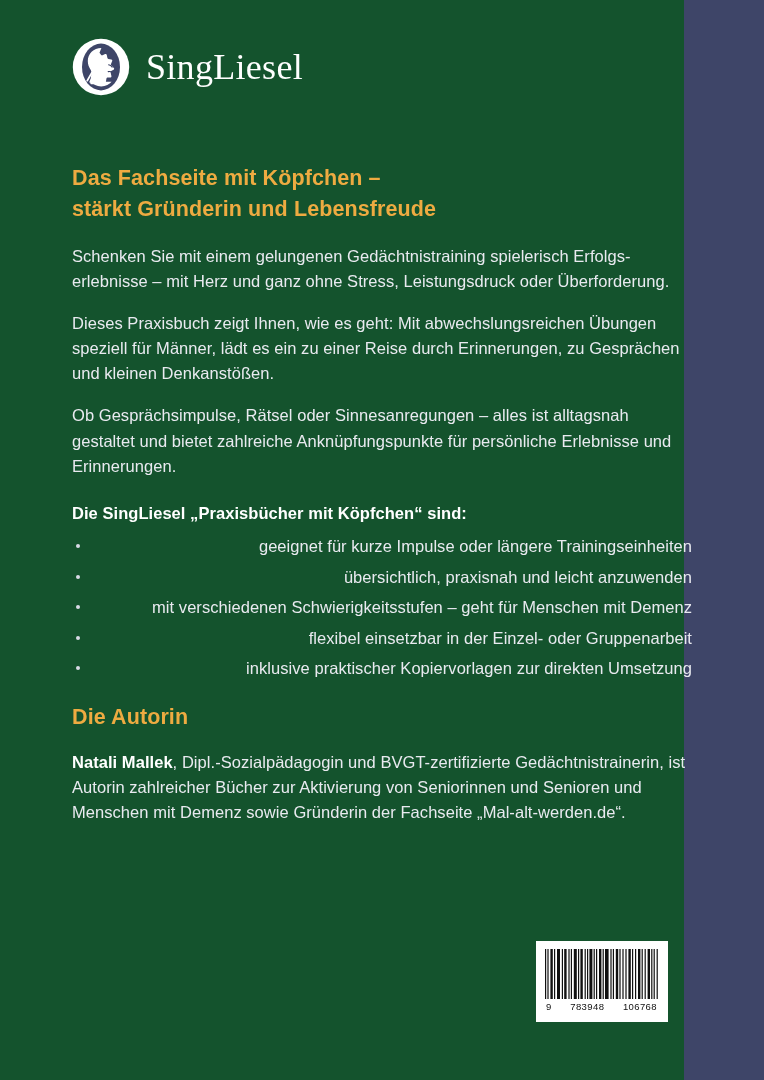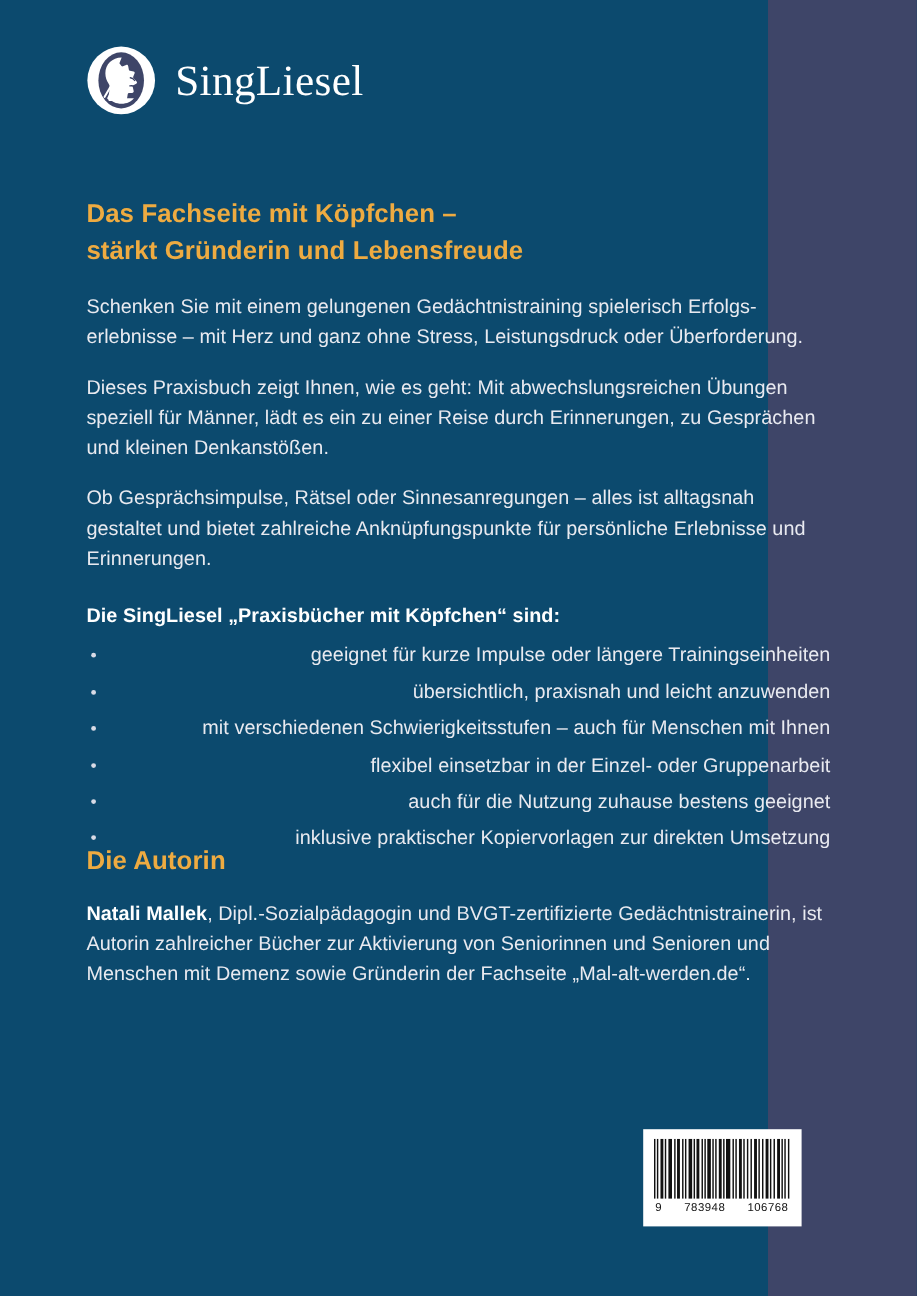--- a/index.html
+++ b/index.html
@@ -14,21 +14,22 @@
     -webkit-font-smoothing: antialiased;
     overflow: hidden;
     position: relative;
   }
 
   .page {
     position: absolute;
     inset: 0;
     width: 640px;
     height: 1080px;
-    background: #0c4a6e;
+    background: #14532d;
+    padding-left: 44px;
   }
 
   
   .logo-block {
     position: absolute;
     left: 72px;
     top: 38px;
     display: flex;
     align-items: center;
     gap: 16px;
@@ -200,29 +201,25 @@
       <li>
         <span class="dot"></span>
         <span>geeignet für kurze Impulse oder längere Trainingseinheiten</span>
       </li>
       <li>
         <span class="dot"></span>
         <span>übersichtlich, praxisnah und leicht anzuwenden</span>
       </li>
       <li>
         <span class="dot"></span>
-        <span>mit verschiedenen Schwierigkeitsstufen – auch für Menschen mit Ihnen</span>
+        <span>mit verschiedenen Schwierigkeitsstufen – geht für Menschen mit Demenz</span>
       </li>
       <li>
         <span class="dot"></span>
         <span>flexibel einsetzbar in der Einzel- oder Gruppenarbeit</span>
-      </li>
-      <li>
-        <span class="dot"></span>
-        <span>auch für die Nutzung zuhause bestens geeignet</span>
       </li>
       <li>
         <span class="dot"></span>
         <span>inklusive praktischer Kopiervorlagen zur direkten Umsetzung</span>
       </li>
     </ul>
   </div>
 
   <div class="author-block">
     <h2 class="author-title">Die Autorin</h2>

